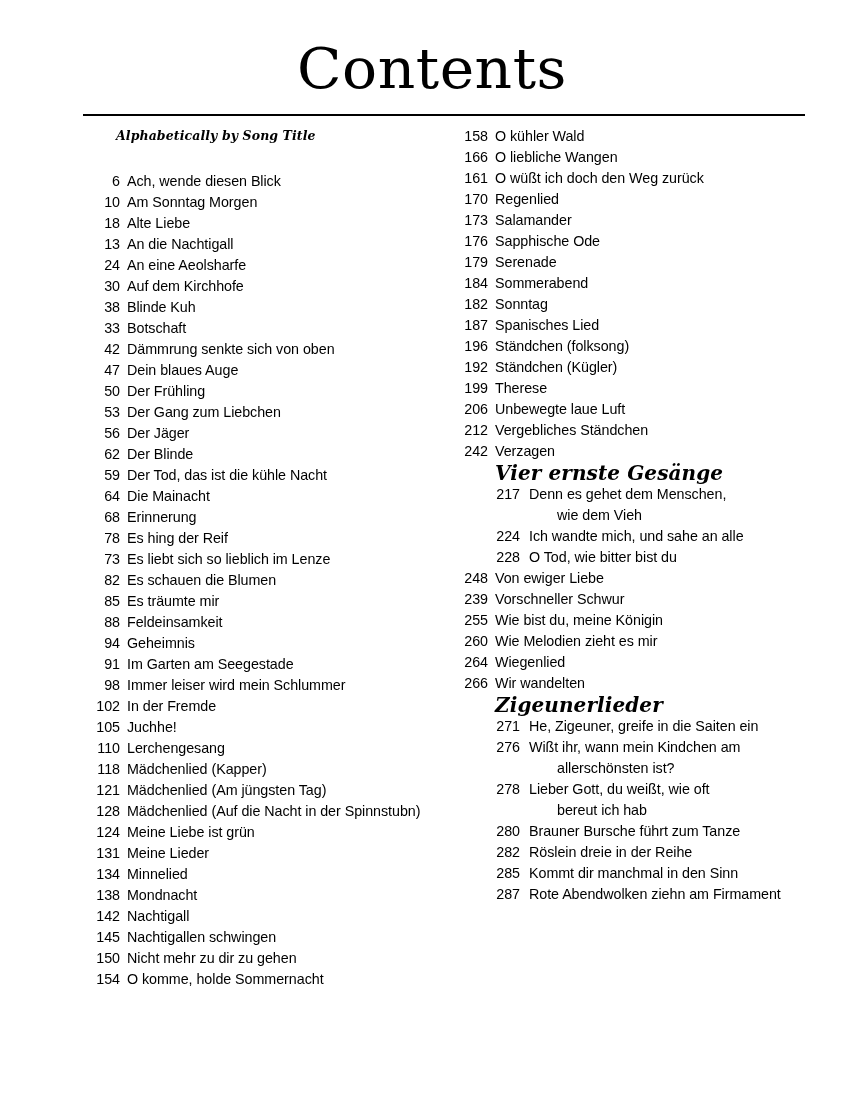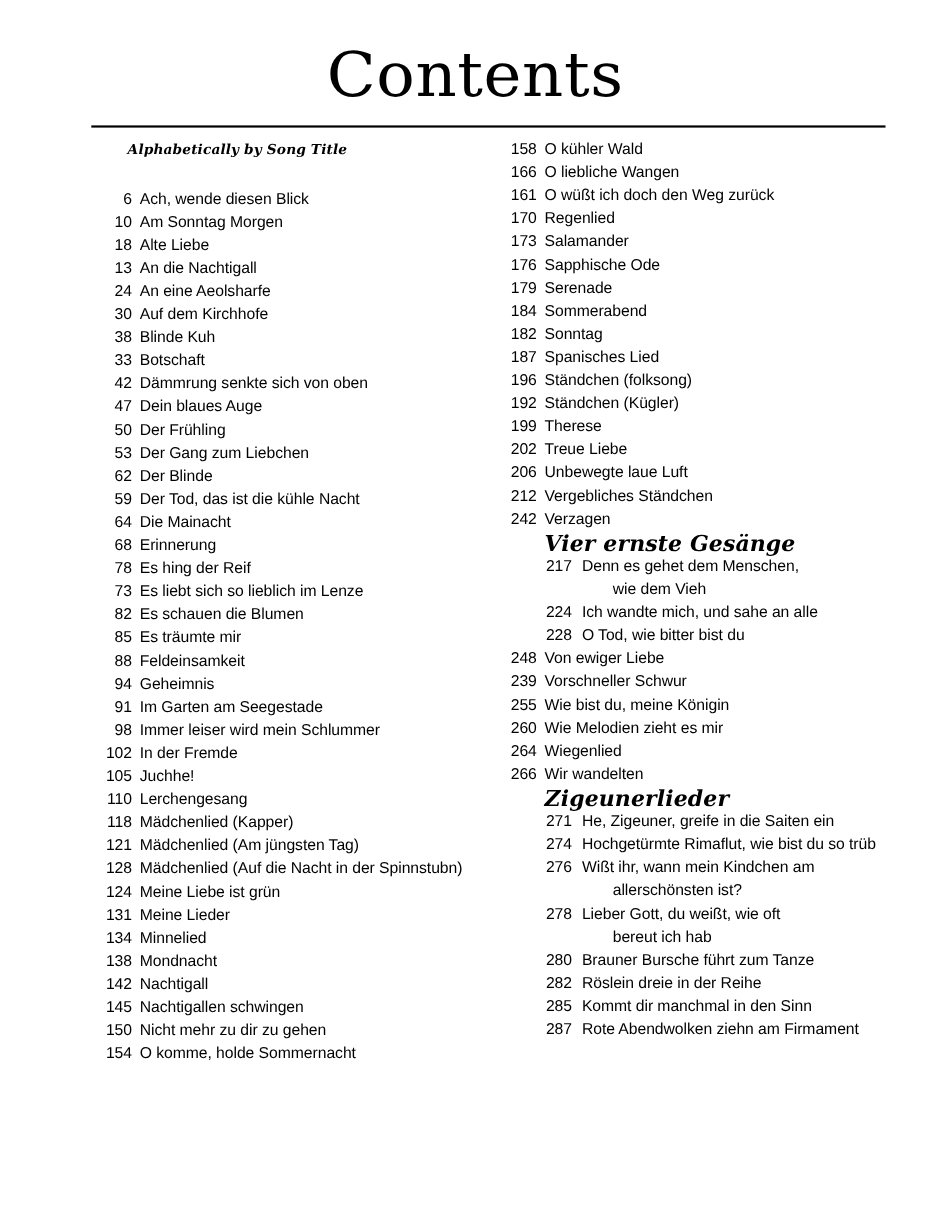--- a/index.html
+++ b/index.html
@@ -180,20 +180,24 @@
       </div>
       <div class="entry">
         <span class="pg">50</span>
         <span class="ttl"><span>Der Frühling</span></span>
       </div>
       <div class="entry">
         <span class="pg">53</span>
         <span class="ttl"><span>Der Gang zum Liebchen</span></span>
       </div>
       <div class="entry">
+        <span class="pg">56</span>
+        <span class="ttl"><span>Der Jäger</span></span>
+      </div>
+      <div class="entry">
         <span class="pg">62</span>
         <span class="ttl"><span>Der Blinde</span></span>
       </div>
       <div class="entry">
         <span class="pg">59</span>
         <span class="ttl"><span>Der Tod, das ist die kühle Nacht</span></span>
       </div>
       <div class="entry">
         <span class="pg">64</span>
         <span class="ttl"><span>Die Mainacht</span></span>
@@ -339,24 +343,20 @@
       </div>
       <div class="entry">
         <span class="pg">192</span>
         <span class="ttl"><span>Ständchen (Kügler)</span></span>
       </div>
       <div class="entry">
         <span class="pg">199</span>
         <span class="ttl"><span>Therese</span></span>
       </div>
       <div class="entry">
-        <span class="pg">202</span>
-        <span class="ttl"><span>Treue Liebe</span></span>
-      </div>
-      <div class="entry">
         <span class="pg">206</span>
         <span class="ttl"><span>Unbewegte laue Luft</span></span>
       </div>
       <div class="entry">
         <span class="pg">212</span>
         <span class="ttl"><span>Vergebliches Ständchen</span></span>
       </div>
       <div class="entry">
         <span class="pg">242</span>
         <span class="ttl"><span>Verzagen</span></span>
@@ -397,24 +397,20 @@
       <div class="entry">
         <span class="pg">266</span>
         <span class="ttl"><span>Wir wandelten</span></span>
       </div>
       <div class="group-head">Zigeunerlieder</div>
       <div class="entry sub">
         <span class="pg">271</span>
         <span class="ttl"><span>He, Zigeuner, greife in die Saiten ein</span></span>
       </div>
       <div class="entry sub">
-        <span class="pg">274</span>
-        <span class="ttl"><span>Hochgetürmte Rimaflut, wie bist du so trüb</span></span>
-      </div>
-      <div class="entry sub">
         <span class="pg">276</span>
         <span class="ttl"><span>Wißt ihr, wann mein Kindchen am</span><span class="cont">allerschönsten ist?</span></span>
       </div>
       <div class="entry sub">
         <span class="pg">278</span>
         <span class="ttl"><span>Lieber Gott, du weißt, wie oft</span><span class="cont">bereut ich hab</span></span>
       </div>
       <div class="entry sub">
         <span class="pg">280</span>
         <span class="ttl"><span>Brauner Bursche führt zum Tanze</span></span>

